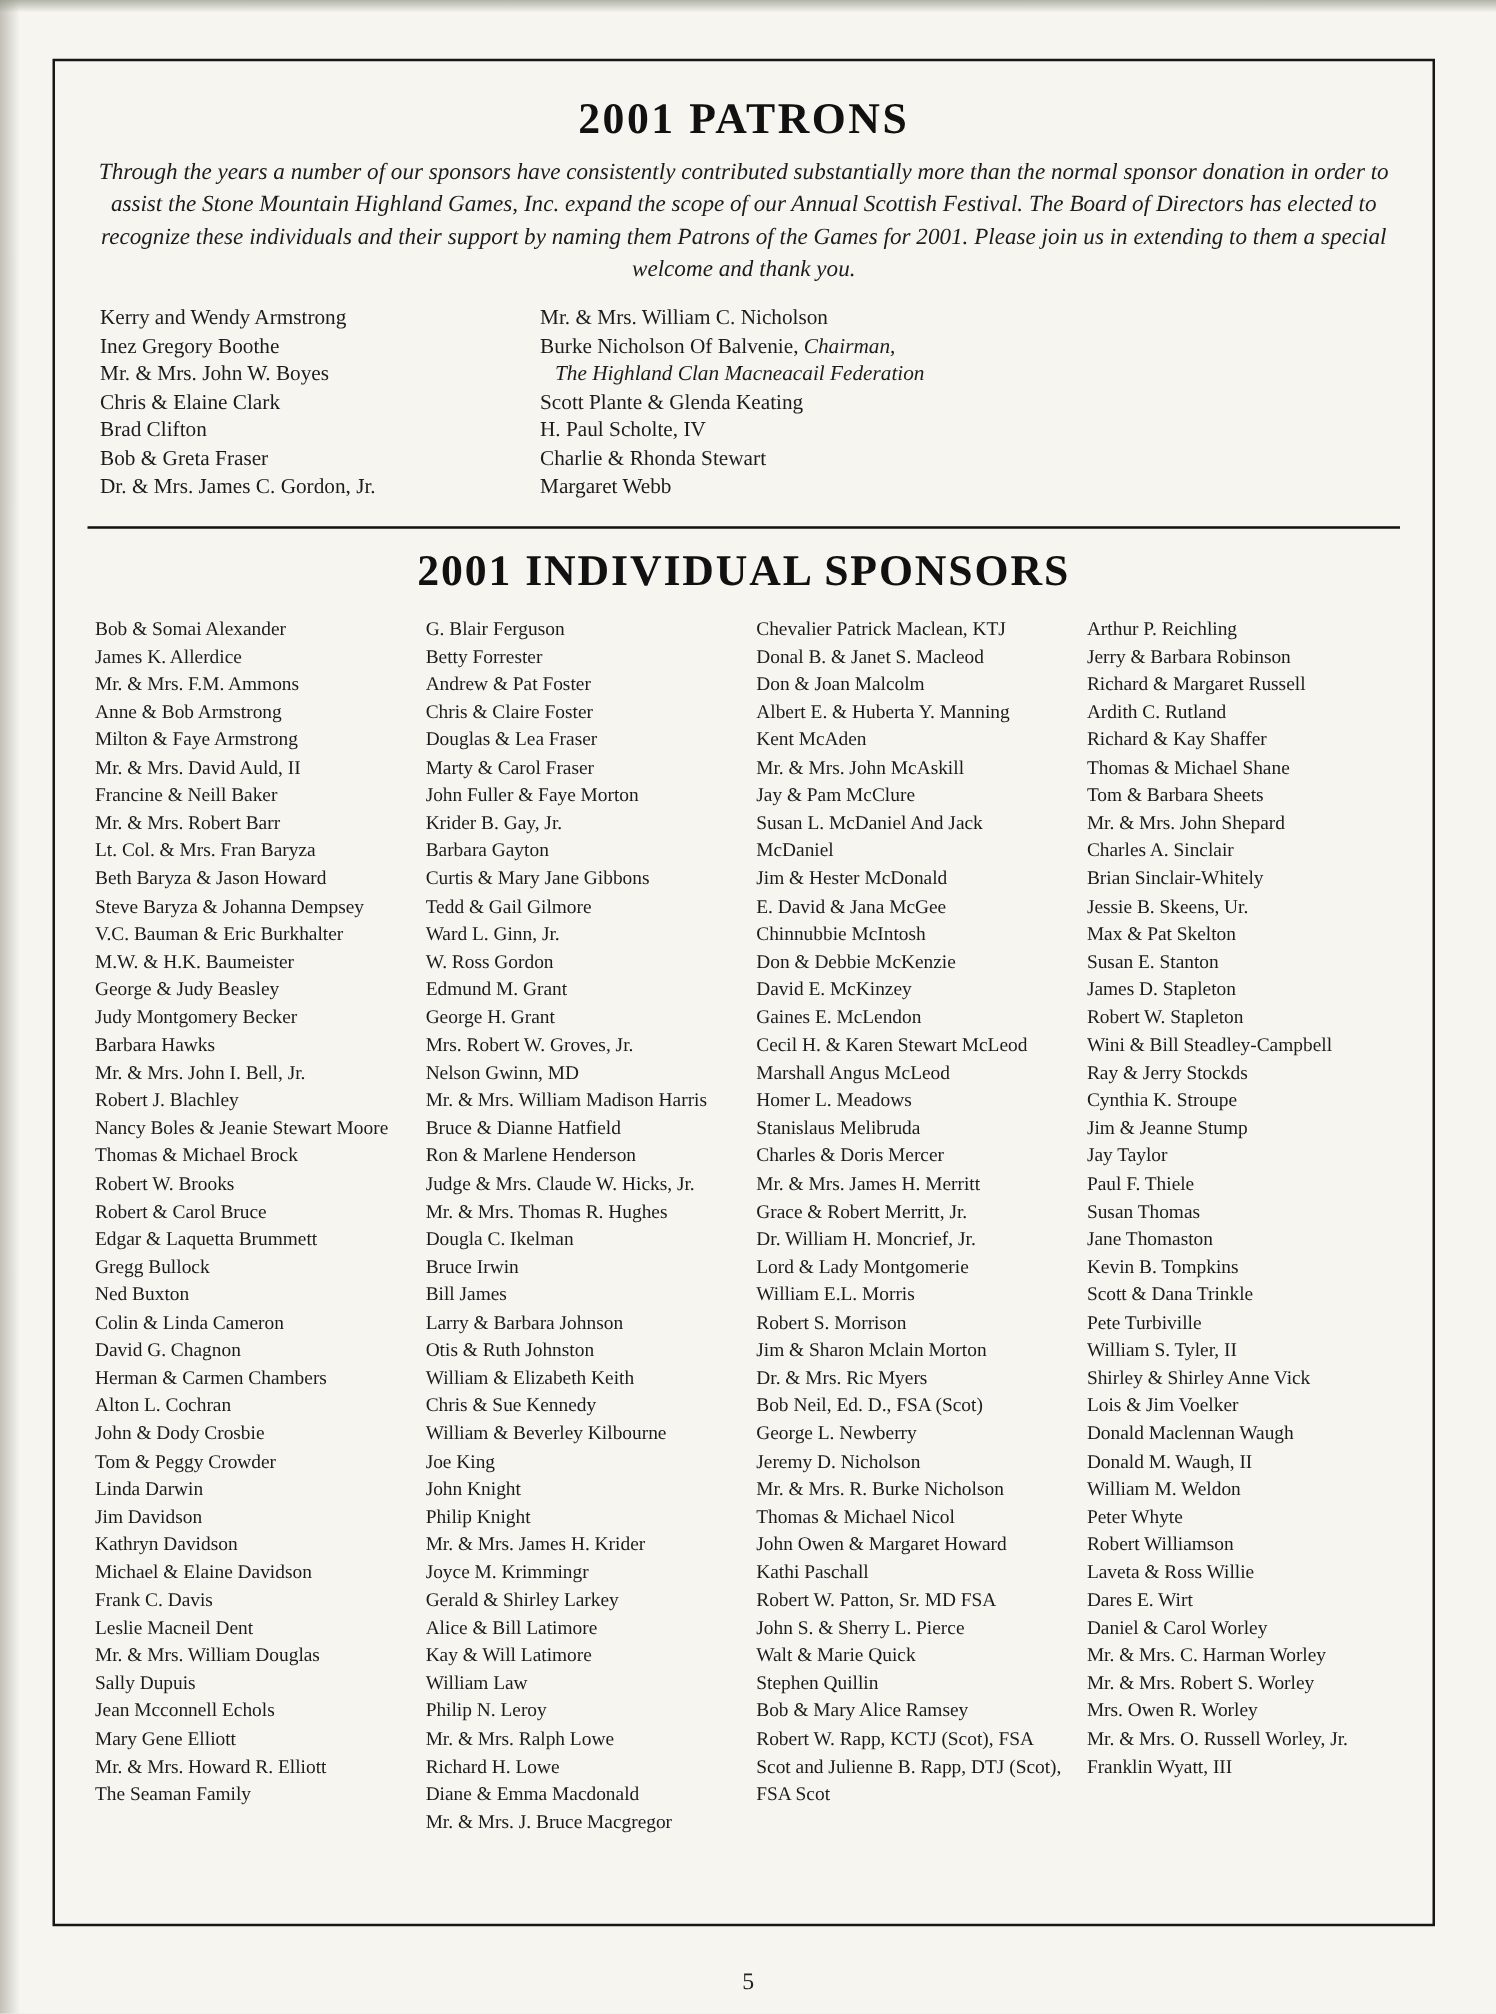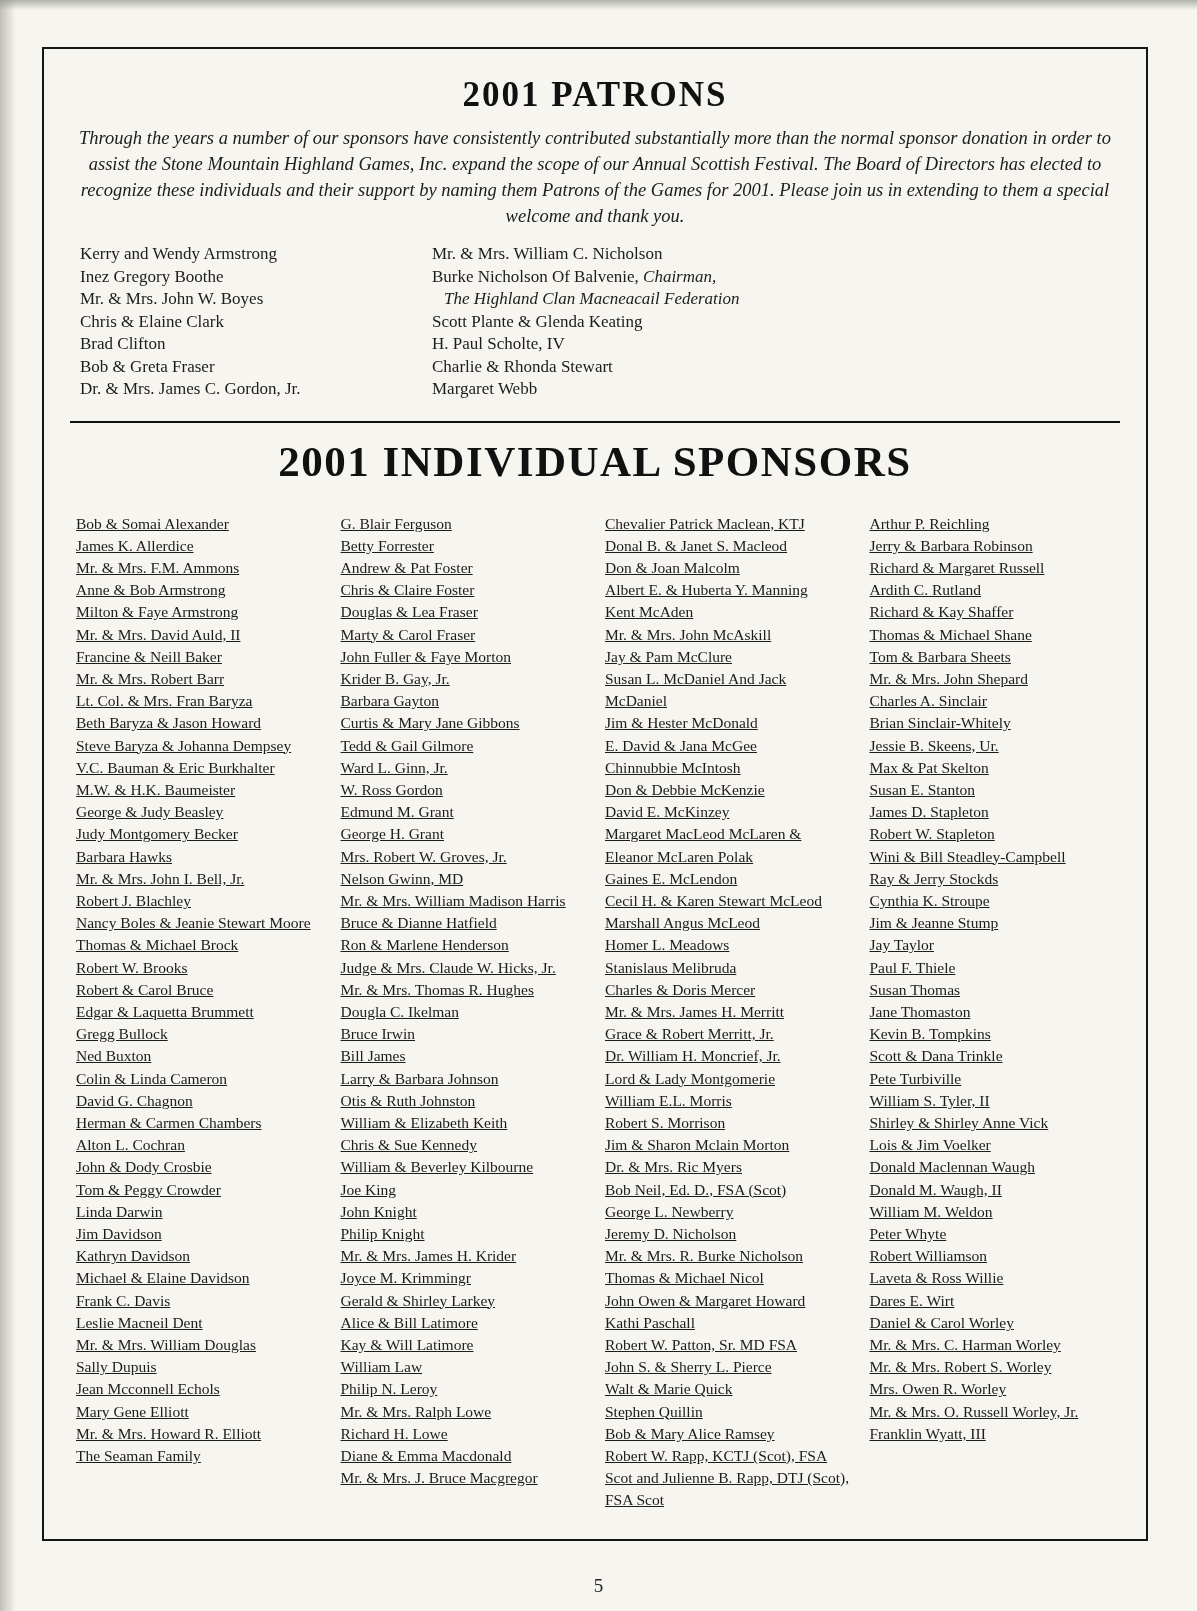--- a/index.html
+++ b/index.html
@@ -63,30 +63,29 @@
   .pcol:nth-child(1) { width: 352px; }
   .pcol:nth-child(2) { width: 358px; }
   .pcol:nth-child(3) { flex: 1; }
   .divider {
     border: none;
     border-top: 2.5px solid #111;
     margin: 20px -6px 14px -6px;
   }
   .sponsors-title {
     text-align: center;
-    font-size: 43px;
+    font-size: 35px;
     font-weight: bold;
     letter-spacing: 1.5px;
-    margin: 0 0 27px 0;
+    margin: 0 0 16px 0;
     color: #111;
   }
   .sponsors-columns {
     display: flex;
     gap: 20px;
-    text-decoration: underline;
   }
   .scol { width: 252px; font-size: 15.5px; line-height: 22.2px; }
   .name-line { white-space: normal; }
   .name-line.indent { padding-left: 12px; }
   .name-line.italic { font-style: italic; }
   .page-number {
     position: absolute;
     left: 0; right: 0; bottom: 14px;
     text-align: center;
     font-size: 19px;
@@ -227,21 +226,20 @@
           <div class="name-line">Albert E. &amp; Huberta Y. Manning</div>
           <div class="name-line">Kent McAden</div>
           <div class="name-line">Mr. &amp; Mrs. John McAskill</div>
           <div class="name-line">Jay &amp; Pam McClure</div>
           <div class="name-line">Susan L. McDaniel And Jack McDaniel</div>
           <div class="name-line">Jim &amp; Hester McDonald</div>
           <div class="name-line">E. David &amp; Jana McGee</div>
           <div class="name-line">Chinnubbie McIntosh</div>
           <div class="name-line">Don &amp; Debbie McKenzie</div>
           <div class="name-line">David E. McKinzey</div>
-          <div class="name-line">Margaret MacLeod McLaren &amp; Eleanor McLaren Polak</div>
           <div class="name-line">Gaines E. McLendon</div>
           <div class="name-line">Cecil H. &amp; Karen Stewart McLeod</div>
           <div class="name-line">Marshall Angus McLeod</div>
           <div class="name-line">Homer L. Meadows</div>
           <div class="name-line">Stanislaus Melibruda</div>
           <div class="name-line">Charles &amp; Doris Mercer</div>
           <div class="name-line">Mr. &amp; Mrs. James H. Merritt</div>
           <div class="name-line">Grace &amp; Robert Merritt, Jr.</div>
           <div class="name-line">Dr. William H. Moncrief, Jr.</div>
           <div class="name-line">Lord &amp; Lady Montgomerie</div>

